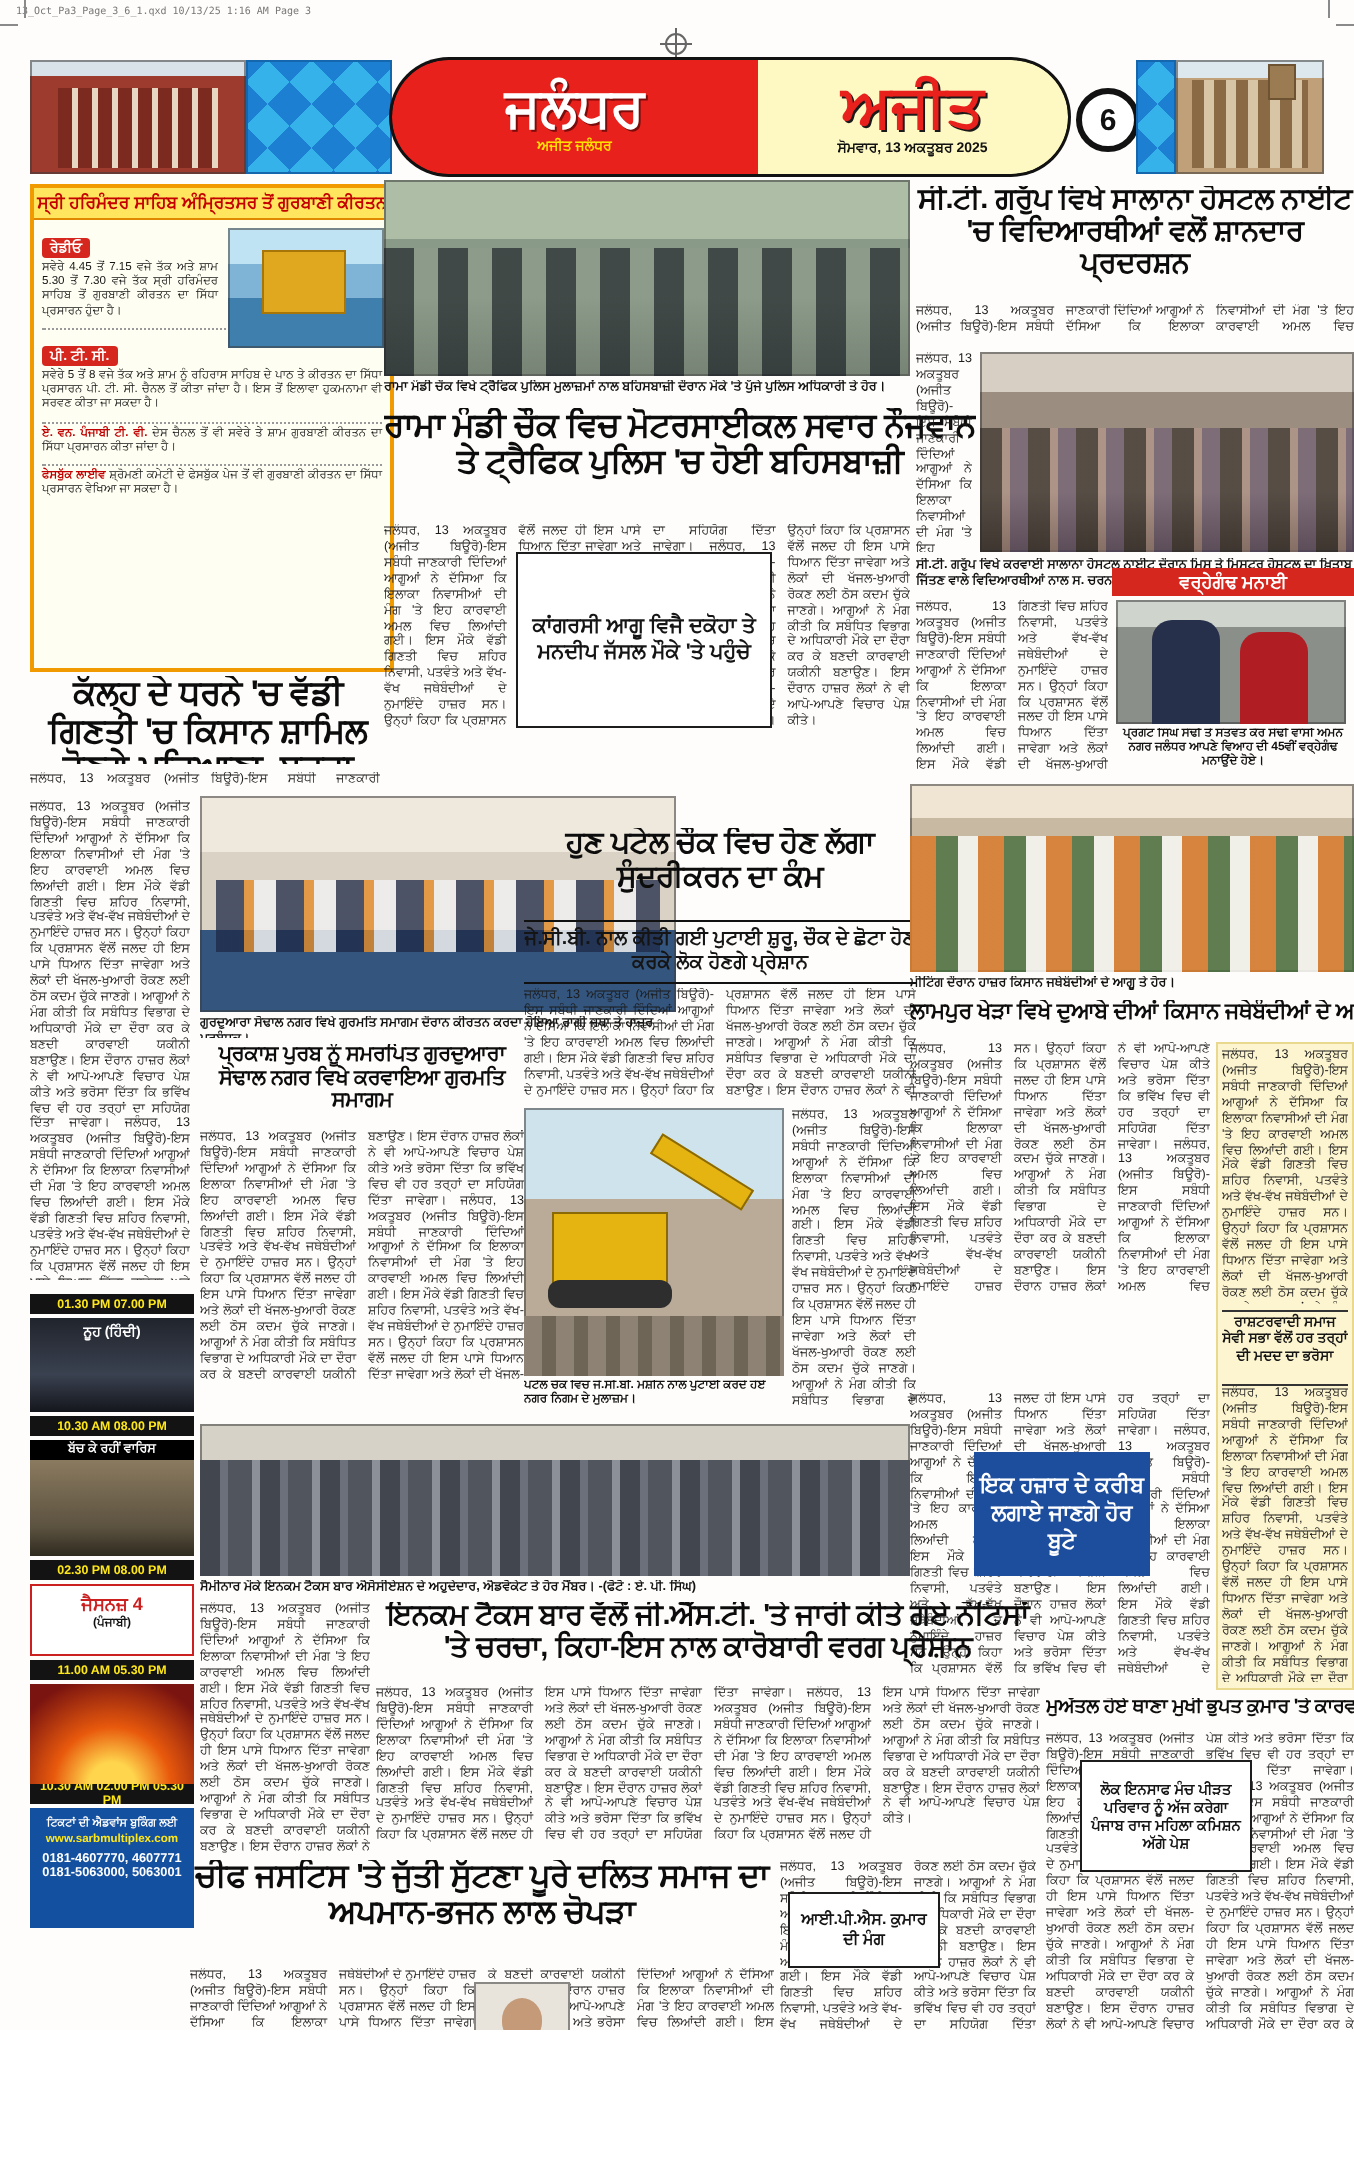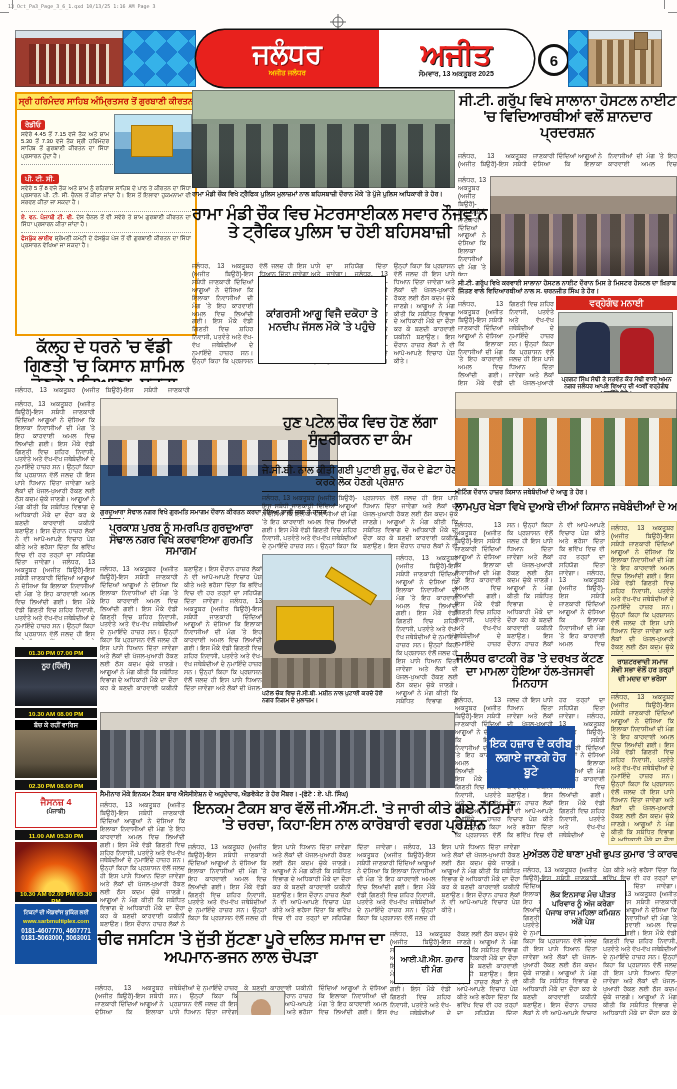--- a/index.html
+++ b/index.html
@@ -24,21 +24,21 @@
   .crop{position:absolute;background:#8a8a8a;}
   
   .diamond{background-color:#35b2e9;
     background-image:
       linear-gradient(45deg,#1c7fd1 25%,transparent 25%,transparent 75%,#1c7fd1 75%),
       linear-gradient(135deg,#1c7fd1 25%,transparent 25%,transparent 75%,#1c7fd1 75%);
     background-size:22px 22px;box-shadow:inset 0 0 0 1px #1467ad;}
   .capsule{position:absolute;background:#121212;border-radius:30px;display:flex;overflow:hidden;
            box-shadow:0 0 0 1.5px #121212;}
   .cap-red{background:#e8211d;flex:0 0 54%;display:flex;flex-direction:column;align-items:center;justify-content:center;border-radius:28px 0 0 28px;}
-  .cap-yel{background:#ffffff;flex:1;display:flex;flex-direction:column;align-items:center;justify-content:center;border-radius:0 28px 28px 0;}
+  .cap-yel{background:#fef9c3;flex:1;display:flex;flex-direction:column;align-items:center;justify-content:center;border-radius:0 28px 28px 0;}
   .chip{display:inline-block;background:#d5271d;color:#fff;font-weight:bold;font-size:7px;
         padding:1px 4px;border-radius:2px;margin-bottom:1px;}
   .glead{color:#c00000;font-weight:bold;}
   .bar{position:absolute;background:#131313;color:#ffe81a;font-weight:bold;font-size:6.2px;
        text-align:center;overflow:hidden;display:flex;align-items:center;justify-content:center;}
   .dotrow{position:absolute;display:flex;gap:4px;}
   .dot{width:9px;height:9px;border-radius:50%;}
   .pill{position:absolute;width:24px;height:9px;border-radius:5px;background:#a8abae;}
   .imprint{position:absolute;border:1px solid #444;font-size:4.5px;line-height:1.3;text-align:center;
            padding:2px 3px;color:#222;overflow:hidden;}
@@ -164,21 +164,21 @@
   <div class="fill c3" style="left:458px;top:152px;width:219px;height:22px;">ਜਲੰਧਰ, 13 ਅਕਤੂਬਰ (ਅਜੀਤ ਬਿਊਰੋ)-ਇਸ ਸਬੰਧੀ ਜਾਣਕਾਰੀ ਦਿੰਦਿਆਂ ਆਗੂਆਂ ਨੇ ਦੱਸਿਆ ਕਿ ਇਲਾਕਾ ਨਿਵਾਸੀਆਂ ਦੀ ਮੰਗ 'ਤੇ ਇਹ ਕਾਰਵਾਈ ਅਮਲ ਵਿਚ ਲਿਆਂਦੀ ਗਈ। ਇਸ ਮੌਕੇ ਵੱਡੀ ਗਿਣਤੀ ਵਿਚ ਸ਼ਹਿਰ ਨਿਵਾਸੀ, ਪਤਵੰਤੇ ਅਤੇ ਵੱਖ-ਵੱਖ ਜਥੇਬੰਦੀਆਂ ਦੇ ਨੁਮਾਇੰਦੇ ਹਾਜ਼ਰ ਸਨ। ਉਨ੍ਹਾਂ ਕਿਹਾ ਕਿ ਪ੍ਰਸ਼ਾਸਨ ਵੱਲੋਂ ਜਲਦ ਹੀ ਇਸ ਪਾਸੇ ਧਿਆਨ ਦਿੱਤਾ ਜਾਵੇਗਾ ਅਤੇ ਲੋਕਾਂ ਦੀ ਖੱਜਲ-ਖੁਆਰੀ ਰੋਕਣ ਲਈ ਠੋਸ ਕਦਮ ਚੁੱਕੇ ਜਾਣਗੇ। ਆਗੂਆਂ ਨੇ ਮੰਗ ਕੀਤੀ ਕਿ ਸਬੰਧਿਤ ਵਿਭਾਗ ਦੇ ਅਧਿਕਾਰੀ ਮੌਕੇ ਦਾ ਦੌਰਾ ਕਰ ਕੇ ਬਣਦੀ ਕਾਰਵਾਈ ਯਕੀਨੀ ਬਣਾਉਣ। ਇਸ ਦੌਰਾਨ ਹਾਜ਼ਰ ਲੋਕਾਂ ਨੇ ਵੀ ਆਪੋ-ਆਪਣੇ ਵਿਚਾਰ ਪੇਸ਼ ਕੀਤੇ ਅਤੇ ਭਰੋਸਾ ਦਿੱਤਾ ਕਿ ਭਵਿੱਖ ਵਿਚ ਵੀ ਹਰ ਤਰ੍ਹਾਂ ਦਾ ਸਹਿਯੋਗ ਦਿੱਤਾ ਜਾਵੇਗਾ। ਜਲੰਧਰ, 13 ਅਕਤੂਬਰ (ਅਜੀਤ ਬਿਊਰੋ)-ਇਸ ਸਬੰਧੀ ਜਾਣਕਾਰੀ ਦਿੰਦਿਆਂ ਆਗੂਆਂ ਨੇ ਦੱਸਿਆ ਕਿ ਇਲਾਕਾ ਨਿਵਾਸੀਆਂ ਦੀ ਮੰਗ 'ਤੇ ਇਹ ਕਾਰਵਾਈ ਅਮਲ ਵਿਚ ਲਿਆਂਦੀ ਗਈ। ਇਸ ਮੌਕੇ ਵੱਡੀ ਗਿਣਤੀ ਵਿਚ ਸ਼ਹਿਰ ਨਿਵਾਸੀ, ਪਤਵੰਤੇ ਅਤੇ ਵੱਖ-ਵੱਖ ਜਥੇਬੰਦੀਆਂ ਦੇ ਨੁਮਾਇੰਦੇ ਹਾਜ਼ਰ ਸਨ। ਉਨ੍ਹਾਂ ਕਿਹਾ ਕਿ ਪ੍ਰਸ਼ਾਸਨ ਵੱਲੋਂ ਜਲਦ ਹੀ ਇਸ ਪਾਸੇ ਧਿਆਨ ਦਿੱਤਾ ਜਾਵੇਗਾ ਅਤੇ ਲੋਕਾਂ ਦੀ ਖੱਜਲ-ਖੁਆਰੀ ਰੋਕਣ ਲਈ ਠੋਸ ਕਦਮ ਚੁੱਕੇ ਜਾਣਗੇ। ਆਗੂਆਂ ਨੇ ਮੰਗ ਕੀਤੀ ਕਿ ਸਬੰਧਿਤ ਵਿਭਾਗ ਦੇ ਅਧਿਕਾਰੀ ਮੌਕੇ ਦਾ ਦੌਰਾ ਕਰ ਕੇ ਬਣਦੀ ਕਾਰਵਾਈ ਯਕੀਨੀ ਬਣਾਉਣ। ਇਸ ਦੌਰਾਨ ਹਾਜ਼ਰ ਲੋਕਾਂ ਨੇ ਵੀ ਆਪੋ-ਆਪਣੇ ਵਿਚਾਰ ਪੇਸ਼ ਕੀਤੇ।</div>
   <div class="fill" style="left:458px;top:176px;width:28px;height:100px;">ਜਲੰਧਰ, 13 ਅਕਤੂਬਰ (ਅਜੀਤ ਬਿਊਰੋ)-ਇਸ ਸਬੰਧੀ ਜਾਣਕਾਰੀ ਦਿੰਦਿਆਂ ਆਗੂਆਂ ਨੇ ਦੱਸਿਆ ਕਿ ਇਲਾਕਾ ਨਿਵਾਸੀਆਂ ਦੀ ਮੰਗ 'ਤੇ ਇਹ ਕਾਰਵਾਈ ਅਮਲ ਵਿਚ ਲਿਆਂਦੀ ਗਈ। ਇਸ ਮੌਕੇ ਵੱਡੀ ਗਿਣਤੀ ਵਿਚ ਸ਼ਹਿਰ ਨਿਵਾਸੀ, ਪਤਵੰਤੇ ਅਤੇ ਵੱਖ-ਵੱਖ ਜਥੇਬੰਦੀਆਂ ਦੇ ਨੁਮਾਇੰਦੇ ਹਾਜ਼ਰ ਸਨ। ਉਨ੍ਹਾਂ ਕਿਹਾ ਕਿ ਪ੍ਰਸ਼ਾਸਨ ਵੱਲੋਂ ਜਲਦ ਹੀ ਇਸ ਪਾਸੇ ਧਿਆਨ ਦਿੱਤਾ ਜਾਵੇਗਾ ਅਤੇ ਲੋਕਾਂ ਦੀ ਖੱਜਲ-ਖੁਆਰੀ ਰੋਕਣ ਲਈ ਠੋਸ ਕਦਮ ਚੁੱਕੇ ਜਾਣਗੇ। ਆਗੂਆਂ ਨੇ ਮੰਗ ਕੀਤੀ ਕਿ ਸਬੰਧਿਤ ਵਿਭਾਗ ਦੇ ਅਧਿਕਾਰੀ ਮੌਕੇ ਦਾ ਦੌਰਾ ਕਰ ਕੇ ਬਣਦੀ ਕਾਰਵਾਈ ਯਕੀਨੀ ਬਣਾਉਣ। ਇਸ ਦੌਰਾਨ ਹਾਜ਼ਰ ਲੋਕਾਂ ਨੇ ਵੀ ਆਪੋ-ਆਪਣੇ ਵਿਚਾਰ ਪੇਸ਼ ਕੀਤੇ ਅਤੇ ਭਰੋਸਾ ਦਿੱਤਾ ਕਿ ਭਵਿੱਖ ਵਿਚ ਵੀ ਹਰ ਤਰ੍ਹਾਂ ਦਾ ਸਹਿਯੋਗ ਦਿੱਤਾ ਜਾਵੇਗਾ। ਜਲੰਧਰ, 13 ਅਕਤੂਬਰ (ਅਜੀਤ ਬਿਊਰੋ)-ਇਸ ਸਬੰਧੀ ਜਾਣਕਾਰੀ ਦਿੰਦਿਆਂ ਆਗੂਆਂ ਨੇ ਦੱਸਿਆ ਕਿ ਇਲਾਕਾ ਨਿਵਾਸੀਆਂ ਦੀ ਮੰਗ 'ਤੇ ਇਹ ਕਾਰਵਾਈ ਅਮਲ ਵਿਚ ਲਿਆਂਦੀ ਗਈ। ਇਸ ਮੌਕੇ ਵੱਡੀ ਗਿਣਤੀ ਵਿਚ ਸ਼ਹਿਰ ਨਿਵਾਸੀ, ਪਤਵੰਤੇ ਅਤੇ ਵੱਖ-ਵੱਖ ਜਥੇਬੰਦੀਆਂ ਦੇ ਨੁਮਾਇੰਦੇ ਹਾਜ਼ਰ ਸਨ। ਉਨ੍ਹਾਂ ਕਿਹਾ ਕਿ ਪ੍ਰਸ਼ਾਸਨ ਵੱਲੋਂ ਜਲਦ ਹੀ ਇਸ ਪਾਸੇ ਧਿਆਨ ਦਿੱਤਾ ਜਾਵੇਗਾ ਅਤੇ ਲੋਕਾਂ ਦੀ ਖੱਜਲ-ਖੁਆਰੀ ਰੋਕਣ ਲਈ ਠੋਸ ਕਦਮ ਚੁੱਕੇ ਜਾਣਗੇ। ਆਗੂਆਂ ਨੇ ਮੰਗ ਕੀਤੀ ਕਿ ਸਬੰਧਿਤ ਵਿਭਾਗ ਦੇ ਅਧਿਕਾਰੀ ਮੌਕੇ ਦਾ ਦੌਰਾ ਕਰ ਕੇ ਬਣਦੀ ਕਾਰਵਾਈ ਯਕੀਨੀ ਬਣਾਉਣ। ਇਸ ਦੌਰਾਨ ਹਾਜ਼ਰ ਲੋਕਾਂ ਨੇ ਵੀ ਆਪੋ-ਆਪਣੇ ਵਿਚਾਰ ਪੇਸ਼ ਕੀਤੇ।</div>
   <div class="photo" style="left:490px;top:176px;width:187px;height:100px;
        background:linear-gradient(180deg,#d8cfc4 0 20%,#9b8d7f 20% 70%,#5d5248 100%);">
     <div class="pshape" style="left:0;top:38px;width:187px;height:62px;
          background:repeating-linear-gradient(90deg,rgba(40,34,30,.6) 0 11px,rgba(205,160,150,.35) 11px 15px,rgba(90,70,110,.45) 15px 24px);"></div>
   </div>
   <div class="cap" style="left:458px;top:279px;width:219px;height:19px;">ਸੀ.ਟੀ. ਗਰੁੱਪ ਵਿਖੇ ਕਰਵਾਈ ਸਾਲਾਨਾ ਹੋਸਟਲ ਨਾਈਟ ਦੌਰਾਨ ਮਿਸ ਤੇ ਮਿਸਟਰ ਹੋਸਟਲ ਦਾ ਖ਼ਿਤਾਬ ਜਿੱਤਣ ਵਾਲੇ ਵਿਦਿਆਰਥੀਆਂ ਨਾਲ ਸ. ਚਰਨਜੀਤ ਸਿੰਘ ਤੇ ਹੋਰ।</div>
   <div class="fill c2" style="left:458px;top:300px;width:96px;height:88px;">ਜਲੰਧਰ, 13 ਅਕਤੂਬਰ (ਅਜੀਤ ਬਿਊਰੋ)-ਇਸ ਸਬੰਧੀ ਜਾਣਕਾਰੀ ਦਿੰਦਿਆਂ ਆਗੂਆਂ ਨੇ ਦੱਸਿਆ ਕਿ ਇਲਾਕਾ ਨਿਵਾਸੀਆਂ ਦੀ ਮੰਗ 'ਤੇ ਇਹ ਕਾਰਵਾਈ ਅਮਲ ਵਿਚ ਲਿਆਂਦੀ ਗਈ। ਇਸ ਮੌਕੇ ਵੱਡੀ ਗਿਣਤੀ ਵਿਚ ਸ਼ਹਿਰ ਨਿਵਾਸੀ, ਪਤਵੰਤੇ ਅਤੇ ਵੱਖ-ਵੱਖ ਜਥੇਬੰਦੀਆਂ ਦੇ ਨੁਮਾਇੰਦੇ ਹਾਜ਼ਰ ਸਨ। ਉਨ੍ਹਾਂ ਕਿਹਾ ਕਿ ਪ੍ਰਸ਼ਾਸਨ ਵੱਲੋਂ ਜਲਦ ਹੀ ਇਸ ਪਾਸੇ ਧਿਆਨ ਦਿੱਤਾ ਜਾਵੇਗਾ ਅਤੇ ਲੋਕਾਂ ਦੀ ਖੱਜਲ-ਖੁਆਰੀ ਰੋਕਣ ਲਈ ਠੋਸ ਕਦਮ ਚੁੱਕੇ ਜਾਣਗੇ। ਆਗੂਆਂ ਨੇ ਮੰਗ ਕੀਤੀ ਕਿ ਸਬੰਧਿਤ ਵਿਭਾਗ ਦੇ ਅਧਿਕਾਰੀ ਮੌਕੇ ਦਾ ਦੌਰਾ ਕਰ ਕੇ ਬਣਦੀ ਕਾਰਵਾਈ ਯਕੀਨੀ ਬਣਾਉਣ। ਇਸ ਦੌਰਾਨ ਹਾਜ਼ਰ ਲੋਕਾਂ ਨੇ ਵੀ ਆਪੋ-ਆਪਣੇ ਵਿਚਾਰ ਪੇਸ਼ ਕੀਤੇ ਅਤੇ ਭਰੋਸਾ ਦਿੱਤਾ ਕਿ ਭਵਿੱਖ ਵਿਚ ਵੀ ਹਰ ਤਰ੍ਹਾਂ ਦਾ ਸਹਿਯੋਗ ਦਿੱਤਾ ਜਾਵੇਗਾ। ਜਲੰਧਰ, 13 ਅਕਤੂਬਰ (ਅਜੀਤ ਬਿਊਰੋ)-ਇਸ ਸਬੰਧੀ ਜਾਣਕਾਰੀ ਦਿੰਦਿਆਂ ਆਗੂਆਂ ਨੇ ਦੱਸਿਆ ਕਿ ਇਲਾਕਾ ਨਿਵਾਸੀਆਂ ਦੀ ਮੰਗ 'ਤੇ ਇਹ ਕਾਰਵਾਈ ਅਮਲ ਵਿਚ ਲਿਆਂਦੀ ਗਈ। ਇਸ ਮੌਕੇ ਵੱਡੀ ਗਿਣਤੀ ਵਿਚ ਸ਼ਹਿਰ ਨਿਵਾਸੀ, ਪਤਵੰਤੇ ਅਤੇ ਵੱਖ-ਵੱਖ ਜਥੇਬੰਦੀਆਂ ਦੇ ਨੁਮਾਇੰਦੇ ਹਾਜ਼ਰ ਸਨ। ਉਨ੍ਹਾਂ ਕਿਹਾ ਕਿ ਪ੍ਰਸ਼ਾਸਨ ਵੱਲੋਂ ਜਲਦ ਹੀ ਇਸ ਪਾਸੇ ਧਿਆਨ ਦਿੱਤਾ ਜਾਵੇਗਾ ਅਤੇ ਲੋਕਾਂ ਦੀ ਖੱਜਲ-ਖੁਆਰੀ ਰੋਕਣ ਲਈ ਠੋਸ ਕਦਮ ਚੁੱਕੇ ਜਾਣਗੇ। ਆਗੂਆਂ ਨੇ ਮੰਗ ਕੀਤੀ ਕਿ ਸਬੰਧਿਤ ਵਿਭਾਗ ਦੇ ਅਧਿਕਾਰੀ ਮੌਕੇ ਦਾ ਦੌਰਾ ਕਰ ਕੇ ਬਣਦੀ ਕਾਰਵਾਈ ਯਕੀਨੀ ਬਣਾਉਣ। ਇਸ ਦੌਰਾਨ ਹਾਜ਼ਰ ਲੋਕਾਂ ਨੇ ਵੀ ਆਪੋ-ਆਪਣੇ ਵਿਚਾਰ ਪੇਸ਼ ਕੀਤੇ।</div>
 
-  <div class="abs" style="left:556px;top:296px;width:121px;height:104px;">
+  <div class="abs" style="left:556px;top:284px;width:121px;height:104px;">
     <div style="background:#d5271d;color:#fff;font-weight:bold;font-size:9px;text-align:center;height:14px;line-height:14px;">ਵਰ੍ਹੇਗੰਢ ਮਨਾਈ</div>
     <div class="photo" style="position:relative;left:2px;top:2px;width:115px;height:62px;
          background:linear-gradient(180deg,#cfd4cd 0 22%,#8b8f89 22% 100%);">
       <div class="pshape" style="left:18px;top:10px;width:34px;height:52px;background:#26304a;border-radius:10px 10px 0 0;"></div>
       <div class="pshape" style="left:62px;top:16px;width:34px;height:46px;background:#b01d23;border-radius:10px 10px 0 0;"></div>
     </div>
     <div class="cap" style="position:relative;left:0;top:4px;width:121px;height:22px;text-align:center;font-size:6px;">ਪ੍ਰਗਟ ਸਿੰਘ ਸੋਢੀ ਤੇ ਸਤਵੰਤ ਕੌਰ ਸੋਢੀ ਵਾਸੀ ਅਮਨ ਨਗਰ ਜਲੰਧਰ ਆਪਣੇ ਵਿਆਹ ਦੀ 45ਵੀਂ ਵਰ੍ਹੇਗੰਢ ਮਨਾਉਂਦੇ ਹੋਏ।</div>
   </div>
 
   <div class="photo" style="left:100px;top:398px;width:238px;height:108px;
@@ -214,21 +214,20 @@
   <div class="hl hl-left" style="left:455px;top:500px;width:222px;height:17px;font-size:11px;white-space:nowrap;">ਲਾਮਪੁਰ ਖੇੜਾ ਵਿਖੇ ਦੁਆਬੇ ਦੀਆਂ ਕਿਸਾਨ ਜਥੇਬੰਦੀਆਂ ਦੇ ਆਗੂਆਂ ਦੀ ਮੀਟਿੰਗ</div>
   <div class="fill c3" style="left:455px;top:521px;width:150px;height:128px;">ਜਲੰਧਰ, 13 ਅਕਤੂਬਰ (ਅਜੀਤ ਬਿਊਰੋ)-ਇਸ ਸਬੰਧੀ ਜਾਣਕਾਰੀ ਦਿੰਦਿਆਂ ਆਗੂਆਂ ਨੇ ਦੱਸਿਆ ਕਿ ਇਲਾਕਾ ਨਿਵਾਸੀਆਂ ਦੀ ਮੰਗ 'ਤੇ ਇਹ ਕਾਰਵਾਈ ਅਮਲ ਵਿਚ ਲਿਆਂਦੀ ਗਈ। ਇਸ ਮੌਕੇ ਵੱਡੀ ਗਿਣਤੀ ਵਿਚ ਸ਼ਹਿਰ ਨਿਵਾਸੀ, ਪਤਵੰਤੇ ਅਤੇ ਵੱਖ-ਵੱਖ ਜਥੇਬੰਦੀਆਂ ਦੇ ਨੁਮਾਇੰਦੇ ਹਾਜ਼ਰ ਸਨ। ਉਨ੍ਹਾਂ ਕਿਹਾ ਕਿ ਪ੍ਰਸ਼ਾਸਨ ਵੱਲੋਂ ਜਲਦ ਹੀ ਇਸ ਪਾਸੇ ਧਿਆਨ ਦਿੱਤਾ ਜਾਵੇਗਾ ਅਤੇ ਲੋਕਾਂ ਦੀ ਖੱਜਲ-ਖੁਆਰੀ ਰੋਕਣ ਲਈ ਠੋਸ ਕਦਮ ਚੁੱਕੇ ਜਾਣਗੇ। ਆਗੂਆਂ ਨੇ ਮੰਗ ਕੀਤੀ ਕਿ ਸਬੰਧਿਤ ਵਿਭਾਗ ਦੇ ਅਧਿਕਾਰੀ ਮੌਕੇ ਦਾ ਦੌਰਾ ਕਰ ਕੇ ਬਣਦੀ ਕਾਰਵਾਈ ਯਕੀਨੀ ਬਣਾਉਣ। ਇਸ ਦੌਰਾਨ ਹਾਜ਼ਰ ਲੋਕਾਂ ਨੇ ਵੀ ਆਪੋ-ਆਪਣੇ ਵਿਚਾਰ ਪੇਸ਼ ਕੀਤੇ ਅਤੇ ਭਰੋਸਾ ਦਿੱਤਾ ਕਿ ਭਵਿੱਖ ਵਿਚ ਵੀ ਹਰ ਤਰ੍ਹਾਂ ਦਾ ਸਹਿਯੋਗ ਦਿੱਤਾ ਜਾਵੇਗਾ। ਜਲੰਧਰ, 13 ਅਕਤੂਬਰ (ਅਜੀਤ ਬਿਊਰੋ)-ਇਸ ਸਬੰਧੀ ਜਾਣਕਾਰੀ ਦਿੰਦਿਆਂ ਆਗੂਆਂ ਨੇ ਦੱਸਿਆ ਕਿ ਇਲਾਕਾ ਨਿਵਾਸੀਆਂ ਦੀ ਮੰਗ 'ਤੇ ਇਹ ਕਾਰਵਾਈ ਅਮਲ ਵਿਚ ਲਿਆਂਦੀ ਗਈ। ਇਸ ਮੌਕੇ ਵੱਡੀ ਗਿਣਤੀ ਵਿਚ ਸ਼ਹਿਰ ਨਿਵਾਸੀ, ਪਤਵੰਤੇ ਅਤੇ ਵੱਖ-ਵੱਖ ਜਥੇਬੰਦੀਆਂ ਦੇ ਨੁਮਾਇੰਦੇ ਹਾਜ਼ਰ ਸਨ। ਉਨ੍ਹਾਂ ਕਿਹਾ ਕਿ ਪ੍ਰਸ਼ਾਸਨ ਵੱਲੋਂ ਜਲਦ ਹੀ ਇਸ ਪਾਸੇ ਧਿਆਨ ਦਿੱਤਾ ਜਾਵੇਗਾ ਅਤੇ ਲੋਕਾਂ ਦੀ ਖੱਜਲ-ਖੁਆਰੀ ਰੋਕਣ ਲਈ ਠੋਸ ਕਦਮ ਚੁੱਕੇ ਜਾਣਗੇ। ਆਗੂਆਂ ਨੇ ਮੰਗ ਕੀਤੀ ਕਿ ਸਬੰਧਿਤ ਵਿਭਾਗ ਦੇ ਅਧਿਕਾਰੀ ਮੌਕੇ ਦਾ ਦੌਰਾ ਕਰ ਕੇ ਬਣਦੀ ਕਾਰਵਾਈ ਯਕੀਨੀ ਬਣਾਉਣ। ਇਸ ਦੌਰਾਨ ਹਾਜ਼ਰ ਲੋਕਾਂ ਨੇ ਵੀ ਆਪੋ-ਆਪਣੇ ਵਿਚਾਰ ਪੇਸ਼ ਕੀਤੇ।</div>
 
   <div class="abs" style="left:608px;top:521px;width:69px;height:324px;background:#fdf5cf;box-shadow:inset 0 0 0 1px #e8d98f;padding:0;">
     <div class="fill" style="left:3px;top:3px;width:63px;height:128px;">ਜਲੰਧਰ, 13 ਅਕਤੂਬਰ (ਅਜੀਤ ਬਿਊਰੋ)-ਇਸ ਸਬੰਧੀ ਜਾਣਕਾਰੀ ਦਿੰਦਿਆਂ ਆਗੂਆਂ ਨੇ ਦੱਸਿਆ ਕਿ ਇਲਾਕਾ ਨਿਵਾਸੀਆਂ ਦੀ ਮੰਗ 'ਤੇ ਇਹ ਕਾਰਵਾਈ ਅਮਲ ਵਿਚ ਲਿਆਂਦੀ ਗਈ। ਇਸ ਮੌਕੇ ਵੱਡੀ ਗਿਣਤੀ ਵਿਚ ਸ਼ਹਿਰ ਨਿਵਾਸੀ, ਪਤਵੰਤੇ ਅਤੇ ਵੱਖ-ਵੱਖ ਜਥੇਬੰਦੀਆਂ ਦੇ ਨੁਮਾਇੰਦੇ ਹਾਜ਼ਰ ਸਨ। ਉਨ੍ਹਾਂ ਕਿਹਾ ਕਿ ਪ੍ਰਸ਼ਾਸਨ ਵੱਲੋਂ ਜਲਦ ਹੀ ਇਸ ਪਾਸੇ ਧਿਆਨ ਦਿੱਤਾ ਜਾਵੇਗਾ ਅਤੇ ਲੋਕਾਂ ਦੀ ਖੱਜਲ-ਖੁਆਰੀ ਰੋਕਣ ਲਈ ਠੋਸ ਕਦਮ ਚੁੱਕੇ ਜਾਣਗੇ। ਆਗੂਆਂ ਨੇ ਮੰਗ ਕੀਤੀ ਕਿ ਸਬੰਧਿਤ ਵਿਭਾਗ ਦੇ ਅਧਿਕਾਰੀ ਮੌਕੇ ਦਾ ਦੌਰਾ ਕਰ ਕੇ ਬਣਦੀ ਕਾਰਵਾਈ ਯਕੀਨੀ ਬਣਾਉਣ। ਇਸ ਦੌਰਾਨ ਹਾਜ਼ਰ ਲੋਕਾਂ ਨੇ ਵੀ ਆਪੋ-ਆਪਣੇ ਵਿਚਾਰ ਪੇਸ਼ ਕੀਤੇ ਅਤੇ ਭਰੋਸਾ ਦਿੱਤਾ ਕਿ ਭਵਿੱਖ ਵਿਚ ਵੀ ਹਰ ਤਰ੍ਹਾਂ ਦਾ ਸਹਿਯੋਗ ਦਿੱਤਾ ਜਾਵੇਗਾ। ਜਲੰਧਰ, 13 ਅਕਤੂਬਰ (ਅਜੀਤ ਬਿਊਰੋ)-ਇਸ ਸਬੰਧੀ ਜਾਣਕਾਰੀ ਦਿੰਦਿਆਂ ਆਗੂਆਂ ਨੇ ਦੱਸਿਆ ਕਿ ਇਲਾਕਾ ਨਿਵਾਸੀਆਂ ਦੀ ਮੰਗ 'ਤੇ ਇਹ ਕਾਰਵਾਈ ਅਮਲ ਵਿਚ ਲਿਆਂਦੀ ਗਈ। ਇਸ ਮੌਕੇ ਵੱਡੀ ਗਿਣਤੀ ਵਿਚ ਸ਼ਹਿਰ ਨਿਵਾਸੀ, ਪਤਵੰਤੇ ਅਤੇ ਵੱਖ-ਵੱਖ ਜਥੇਬੰਦੀਆਂ ਦੇ ਨੁਮਾਇੰਦੇ ਹਾਜ਼ਰ ਸਨ। ਉਨ੍ਹਾਂ ਕਿਹਾ ਕਿ ਪ੍ਰਸ਼ਾਸਨ ਵੱਲੋਂ ਜਲਦ ਹੀ ਇਸ ਪਾਸੇ ਧਿਆਨ ਦਿੱਤਾ ਜਾਵੇਗਾ ਅਤੇ ਲੋਕਾਂ ਦੀ ਖੱਜਲ-ਖੁਆਰੀ ਰੋਕਣ ਲਈ ਠੋਸ ਕਦਮ ਚੁੱਕੇ ਜਾਣਗੇ। ਆਗੂਆਂ ਨੇ ਮੰਗ ਕੀਤੀ ਕਿ ਸਬੰਧਿਤ ਵਿਭਾਗ ਦੇ ਅਧਿਕਾਰੀ ਮੌਕੇ ਦਾ ਦੌਰਾ ਕਰ ਕੇ ਬਣਦੀ ਕਾਰਵਾਈ ਯਕੀਨੀ ਬਣਾਉਣ। ਇਸ ਦੌਰਾਨ ਹਾਜ਼ਰ ਲੋਕਾਂ ਨੇ ਵੀ ਆਪੋ-ਆਪਣੇ ਵਿਚਾਰ ਪੇਸ਼ ਕੀਤੇ।</div>
     <div class="abs" style="left:3px;top:134px;width:63px;height:34px;font-size:7px;font-weight:bold;text-align:center;
          line-height:1.2;overflow:hidden;border-top:1px solid #333;border-bottom:1px solid #333;padding-top:2px;">ਰਾਸ਼ਟਰਵਾਦੀ ਸਮਾਜ ਸੇਵੀ ਸਭਾ ਵੱਲੋਂ ਹਰ ਤਰ੍ਹਾਂ ਦੀ ਮਦਦ ਦਾ ਭਰੋਸਾ</div>
     <div class="fill" style="left:3px;top:172px;width:63px;height:148px;">ਜਲੰਧਰ, 13 ਅਕਤੂਬਰ (ਅਜੀਤ ਬਿਊਰੋ)-ਇਸ ਸਬੰਧੀ ਜਾਣਕਾਰੀ ਦਿੰਦਿਆਂ ਆਗੂਆਂ ਨੇ ਦੱਸਿਆ ਕਿ ਇਲਾਕਾ ਨਿਵਾਸੀਆਂ ਦੀ ਮੰਗ 'ਤੇ ਇਹ ਕਾਰਵਾਈ ਅਮਲ ਵਿਚ ਲਿਆਂਦੀ ਗਈ। ਇਸ ਮੌਕੇ ਵੱਡੀ ਗਿਣਤੀ ਵਿਚ ਸ਼ਹਿਰ ਨਿਵਾਸੀ, ਪਤਵੰਤੇ ਅਤੇ ਵੱਖ-ਵੱਖ ਜਥੇਬੰਦੀਆਂ ਦੇ ਨੁਮਾਇੰਦੇ ਹਾਜ਼ਰ ਸਨ। ਉਨ੍ਹਾਂ ਕਿਹਾ ਕਿ ਪ੍ਰਸ਼ਾਸਨ ਵੱਲੋਂ ਜਲਦ ਹੀ ਇਸ ਪਾਸੇ ਧਿਆਨ ਦਿੱਤਾ ਜਾਵੇਗਾ ਅਤੇ ਲੋਕਾਂ ਦੀ ਖੱਜਲ-ਖੁਆਰੀ ਰੋਕਣ ਲਈ ਠੋਸ ਕਦਮ ਚੁੱਕੇ ਜਾਣਗੇ। ਆਗੂਆਂ ਨੇ ਮੰਗ ਕੀਤੀ ਕਿ ਸਬੰਧਿਤ ਵਿਭਾਗ ਦੇ ਅਧਿਕਾਰੀ ਮੌਕੇ ਦਾ ਦੌਰਾ ਕਰ ਕੇ ਬਣਦੀ ਕਾਰਵਾਈ ਯਕੀਨੀ ਬਣਾਉਣ। ਇਸ ਦੌਰਾਨ ਹਾਜ਼ਰ ਲੋਕਾਂ ਨੇ ਵੀ ਆਪੋ-ਆਪਣੇ ਵਿਚਾਰ ਪੇਸ਼ ਕੀਤੇ ਅਤੇ ਭਰੋਸਾ ਦਿੱਤਾ ਕਿ ਭਵਿੱਖ ਵਿਚ ਵੀ ਹਰ ਤਰ੍ਹਾਂ ਦਾ ਸਹਿਯੋਗ ਦਿੱਤਾ ਜਾਵੇਗਾ। ਜਲੰਧਰ, 13 ਅਕਤੂਬਰ (ਅਜੀਤ ਬਿਊਰੋ)-ਇਸ ਸਬੰਧੀ ਜਾਣਕਾਰੀ ਦਿੰਦਿਆਂ ਆਗੂਆਂ ਨੇ ਦੱਸਿਆ ਕਿ ਇਲਾਕਾ ਨਿਵਾਸੀਆਂ ਦੀ ਮੰਗ 'ਤੇ ਇਹ ਕਾਰਵਾਈ ਅਮਲ ਵਿਚ ਲਿਆਂਦੀ ਗਈ। ਇਸ ਮੌਕੇ ਵੱਡੀ ਗਿਣਤੀ ਵਿਚ ਸ਼ਹਿਰ ਨਿਵਾਸੀ, ਪਤਵੰਤੇ ਅਤੇ ਵੱਖ-ਵੱਖ ਜਥੇਬੰਦੀਆਂ ਦੇ ਨੁਮਾਇੰਦੇ ਹਾਜ਼ਰ ਸਨ। ਉਨ੍ਹਾਂ ਕਿਹਾ ਕਿ ਪ੍ਰਸ਼ਾਸਨ ਵੱਲੋਂ ਜਲਦ ਹੀ ਇਸ ਪਾਸੇ ਧਿਆਨ ਦਿੱਤਾ ਜਾਵੇਗਾ ਅਤੇ ਲੋਕਾਂ ਦੀ ਖੱਜਲ-ਖੁਆਰੀ ਰੋਕਣ ਲਈ ਠੋਸ ਕਦਮ ਚੁੱਕੇ ਜਾਣਗੇ। ਆਗੂਆਂ ਨੇ ਮੰਗ ਕੀਤੀ ਕਿ ਸਬੰਧਿਤ ਵਿਭਾਗ ਦੇ ਅਧਿਕਾਰੀ ਮੌਕੇ ਦਾ ਦੌਰਾ ਕਰ ਕੇ ਬਣਦੀ ਕਾਰਵਾਈ ਯਕੀਨੀ ਬਣਾਉਣ। ਇਸ ਦੌਰਾਨ ਹਾਜ਼ਰ ਲੋਕਾਂ ਨੇ ਵੀ ਆਪੋ-ਆਪਣੇ ਵਿਚਾਰ ਪੇਸ਼ ਕੀਤੇ।</div>
   </div>
 
-  <div class="hl" style="left:455px;top:652px;width:150px;height:40px;font-size:11.5px;">ਜਲੰਧਰ ਫਾਟਕੀ ਰੋਡ 'ਤੇ ਦਰਖਤ ਕੱਟਣ ਦਾ ਮਾਮਲਾ ਹੋਇਆ ਹੱਲ-ਤੇਜਸਵੀ ਮਿਨਹਾਸ</div>
   <div class="fill c3" style="left:455px;top:696px;width:150px;height:148px;">ਜਲੰਧਰ, 13 ਅਕਤੂਬਰ (ਅਜੀਤ ਬਿਊਰੋ)-ਇਸ ਸਬੰਧੀ ਜਾਣਕਾਰੀ ਦਿੰਦਿਆਂ ਆਗੂਆਂ ਨੇ ਦੱਸਿਆ ਕਿ ਇਲਾਕਾ ਨਿਵਾਸੀਆਂ ਦੀ ਮੰਗ 'ਤੇ ਇਹ ਕਾਰਵਾਈ ਅਮਲ ਵਿਚ ਲਿਆਂਦੀ ਗਈ। ਇਸ ਮੌਕੇ ਵੱਡੀ ਗਿਣਤੀ ਵਿਚ ਸ਼ਹਿਰ ਨਿਵਾਸੀ, ਪਤਵੰਤੇ ਅਤੇ ਵੱਖ-ਵੱਖ ਜਥੇਬੰਦੀਆਂ ਦੇ ਨੁਮਾਇੰਦੇ ਹਾਜ਼ਰ ਸਨ। ਉਨ੍ਹਾਂ ਕਿਹਾ ਕਿ ਪ੍ਰਸ਼ਾਸਨ ਵੱਲੋਂ ਜਲਦ ਹੀ ਇਸ ਪਾਸੇ ਧਿਆਨ ਦਿੱਤਾ ਜਾਵੇਗਾ ਅਤੇ ਲੋਕਾਂ ਦੀ ਖੱਜਲ-ਖੁਆਰੀ ਰੋਕਣ ਲਈ ਠੋਸ ਕਦਮ ਚੁੱਕੇ ਜਾਣਗੇ। ਆਗੂਆਂ ਨੇ ਮੰਗ ਕੀਤੀ ਕਿ ਸਬੰਧਿਤ ਵਿਭਾਗ ਦੇ ਅਧਿਕਾਰੀ ਮੌਕੇ ਦਾ ਦੌਰਾ ਕਰ ਕੇ ਬਣਦੀ ਕਾਰਵਾਈ ਯਕੀਨੀ ਬਣਾਉਣ। ਇਸ ਦੌਰਾਨ ਹਾਜ਼ਰ ਲੋਕਾਂ ਨੇ ਵੀ ਆਪੋ-ਆਪਣੇ ਵਿਚਾਰ ਪੇਸ਼ ਕੀਤੇ ਅਤੇ ਭਰੋਸਾ ਦਿੱਤਾ ਕਿ ਭਵਿੱਖ ਵਿਚ ਵੀ ਹਰ ਤਰ੍ਹਾਂ ਦਾ ਸਹਿਯੋਗ ਦਿੱਤਾ ਜਾਵੇਗਾ। ਜਲੰਧਰ, 13 ਅਕਤੂਬਰ (ਅਜੀਤ ਬਿਊਰੋ)-ਇਸ ਸਬੰਧੀ ਜਾਣਕਾਰੀ ਦਿੰਦਿਆਂ ਆਗੂਆਂ ਨੇ ਦੱਸਿਆ ਕਿ ਇਲਾਕਾ ਨਿਵਾਸੀਆਂ ਦੀ ਮੰਗ 'ਤੇ ਇਹ ਕਾਰਵਾਈ ਅਮਲ ਵਿਚ ਲਿਆਂਦੀ ਗਈ। ਇਸ ਮੌਕੇ ਵੱਡੀ ਗਿਣਤੀ ਵਿਚ ਸ਼ਹਿਰ ਨਿਵਾਸੀ, ਪਤਵੰਤੇ ਅਤੇ ਵੱਖ-ਵੱਖ ਜਥੇਬੰਦੀਆਂ ਦੇ ਨੁਮਾਇੰਦੇ ਹਾਜ਼ਰ ਸਨ। ਉਨ੍ਹਾਂ ਕਿਹਾ ਕਿ ਪ੍ਰਸ਼ਾਸਨ ਵੱਲੋਂ ਜਲਦ ਹੀ ਇਸ ਪਾਸੇ ਧਿਆਨ ਦਿੱਤਾ ਜਾਵੇਗਾ ਅਤੇ ਲੋਕਾਂ ਦੀ ਖੱਜਲ-ਖੁਆਰੀ ਰੋਕਣ ਲਈ ਠੋਸ ਕਦਮ ਚੁੱਕੇ ਜਾਣਗੇ। ਆਗੂਆਂ ਨੇ ਮੰਗ ਕੀਤੀ ਕਿ ਸਬੰਧਿਤ ਵਿਭਾਗ ਦੇ ਅਧਿਕਾਰੀ ਮੌਕੇ ਦਾ ਦੌਰਾ ਕਰ ਕੇ ਬਣਦੀ ਕਾਰਵਾਈ ਯਕੀਨੀ ਬਣਾਉਣ। ਇਸ ਦੌਰਾਨ ਹਾਜ਼ਰ ਲੋਕਾਂ ਨੇ ਵੀ ਆਪੋ-ਆਪਣੇ ਵਿਚਾਰ ਪੇਸ਼ ਕੀਤੇ।</div>
   <div class="inset" style="left:487px;top:726px;width:84px;height:58px;background:#1d4e9e;color:#fff;border:none;font-size:11px;line-height:1.3;">ਇਕ ਹਜ਼ਾਰ ਦੇ ਕਰੀਬ ਲਗਾਏ ਜਾਣਗੇ ਹੋਰ ਬੂਟੇ</div>
 
   <div class="photo" style="left:100px;top:712px;width:355px;height:76px;
        background:linear-gradient(180deg,#d7d2c8 0 24%,#b8b2a6 24% 100%);">
     <div class="pshape" style="left:0;top:18px;width:355px;height:58px;
          background:repeating-linear-gradient(90deg,#41464f 0 10px,#6b707a 10px 14px,#50555e 14px 26px,#8c9099 26px 30px);"></div>
   </div>
   <div class="cap" style="left:100px;top:790px;width:390px;height:9px;">ਸੈਮੀਨਾਰ ਮੌਕੇ ਇਨਕਮ ਟੈਕਸ ਬਾਰ ਐਸੋਸੀਏਸ਼ਨ ਦੇ ਅਹੁਦੇਦਾਰ, ਐਡਵੋਕੇਟ ਤੇ ਹੋਰ ਮੈਂਬਰ। -(ਫੋਟੋ : ਏ. ਪੀ. ਸਿੰਘ)</div>
   <div class="fill" style="left:100px;top:801px;width:85px;height:126px;">ਜਲੰਧਰ, 13 ਅਕਤੂਬਰ (ਅਜੀਤ ਬਿਊਰੋ)-ਇਸ ਸਬੰਧੀ ਜਾਣਕਾਰੀ ਦਿੰਦਿਆਂ ਆਗੂਆਂ ਨੇ ਦੱਸਿਆ ਕਿ ਇਲਾਕਾ ਨਿਵਾਸੀਆਂ ਦੀ ਮੰਗ 'ਤੇ ਇਹ ਕਾਰਵਾਈ ਅਮਲ ਵਿਚ ਲਿਆਂਦੀ ਗਈ। ਇਸ ਮੌਕੇ ਵੱਡੀ ਗਿਣਤੀ ਵਿਚ ਸ਼ਹਿਰ ਨਿਵਾਸੀ, ਪਤਵੰਤੇ ਅਤੇ ਵੱਖ-ਵੱਖ ਜਥੇਬੰਦੀਆਂ ਦੇ ਨੁਮਾਇੰਦੇ ਹਾਜ਼ਰ ਸਨ। ਉਨ੍ਹਾਂ ਕਿਹਾ ਕਿ ਪ੍ਰਸ਼ਾਸਨ ਵੱਲੋਂ ਜਲਦ ਹੀ ਇਸ ਪਾਸੇ ਧਿਆਨ ਦਿੱਤਾ ਜਾਵੇਗਾ ਅਤੇ ਲੋਕਾਂ ਦੀ ਖੱਜਲ-ਖੁਆਰੀ ਰੋਕਣ ਲਈ ਠੋਸ ਕਦਮ ਚੁੱਕੇ ਜਾਣਗੇ। ਆਗੂਆਂ ਨੇ ਮੰਗ ਕੀਤੀ ਕਿ ਸਬੰਧਿਤ ਵਿਭਾਗ ਦੇ ਅਧਿਕਾਰੀ ਮੌਕੇ ਦਾ ਦੌਰਾ ਕਰ ਕੇ ਬਣਦੀ ਕਾਰਵਾਈ ਯਕੀਨੀ ਬਣਾਉਣ। ਇਸ ਦੌਰਾਨ ਹਾਜ਼ਰ ਲੋਕਾਂ ਨੇ ਵੀ ਆਪੋ-ਆਪਣੇ ਵਿਚਾਰ ਪੇਸ਼ ਕੀਤੇ ਅਤੇ ਭਰੋਸਾ ਦਿੱਤਾ ਕਿ ਭਵਿੱਖ ਵਿਚ ਵੀ ਹਰ ਤਰ੍ਹਾਂ ਦਾ ਸਹਿਯੋਗ ਦਿੱਤਾ ਜਾਵੇਗਾ। ਜਲੰਧਰ, 13 ਅਕਤੂਬਰ (ਅਜੀਤ ਬਿਊਰੋ)-ਇਸ ਸਬੰਧੀ ਜਾਣਕਾਰੀ ਦਿੰਦਿਆਂ ਆਗੂਆਂ ਨੇ ਦੱਸਿਆ ਕਿ ਇਲਾਕਾ ਨਿਵਾਸੀਆਂ ਦੀ ਮੰਗ 'ਤੇ ਇਹ ਕਾਰਵਾਈ ਅਮਲ ਵਿਚ ਲਿਆਂਦੀ ਗਈ। ਇਸ ਮੌਕੇ ਵੱਡੀ ਗਿਣਤੀ ਵਿਚ ਸ਼ਹਿਰ ਨਿਵਾਸੀ, ਪਤਵੰਤੇ ਅਤੇ ਵੱਖ-ਵੱਖ ਜਥੇਬੰਦੀਆਂ ਦੇ ਨੁਮਾਇੰਦੇ ਹਾਜ਼ਰ ਸਨ। ਉਨ੍ਹਾਂ ਕਿਹਾ ਕਿ ਪ੍ਰਸ਼ਾਸਨ ਵੱਲੋਂ ਜਲਦ ਹੀ ਇਸ ਪਾਸੇ ਧਿਆਨ ਦਿੱਤਾ ਜਾਵੇਗਾ ਅਤੇ ਲੋਕਾਂ ਦੀ ਖੱਜਲ-ਖੁਆਰੀ ਰੋਕਣ ਲਈ ਠੋਸ ਕਦਮ ਚੁੱਕੇ ਜਾਣਗੇ। ਆਗੂਆਂ ਨੇ ਮੰਗ ਕੀਤੀ ਕਿ ਸਬੰਧਿਤ ਵਿਭਾਗ ਦੇ ਅਧਿਕਾਰੀ ਮੌਕੇ ਦਾ ਦੌਰਾ ਕਰ ਕੇ ਬਣਦੀ ਕਾਰਵਾਈ ਯਕੀਨੀ ਬਣਾਉਣ। ਇਸ ਦੌਰਾਨ ਹਾਜ਼ਰ ਲੋਕਾਂ ਨੇ ਵੀ ਆਪੋ-ਆਪਣੇ ਵਿਚਾਰ ਪੇਸ਼ ਕੀਤੇ।</div>

